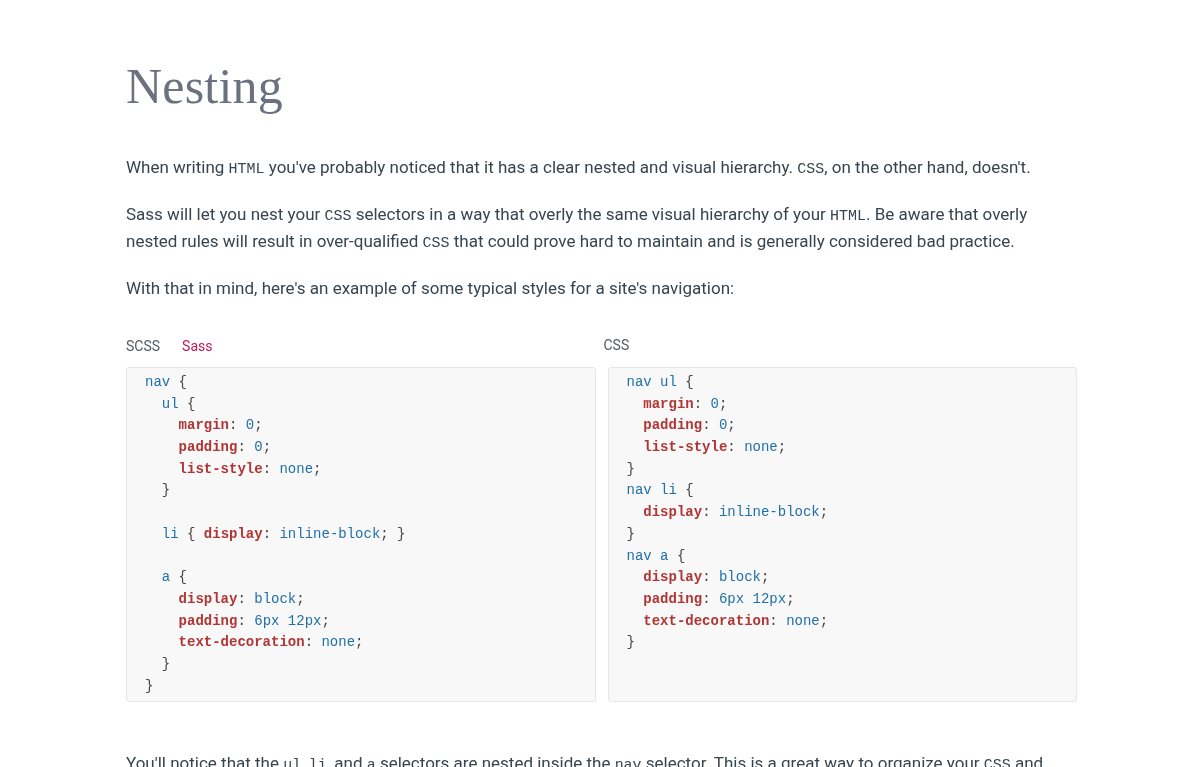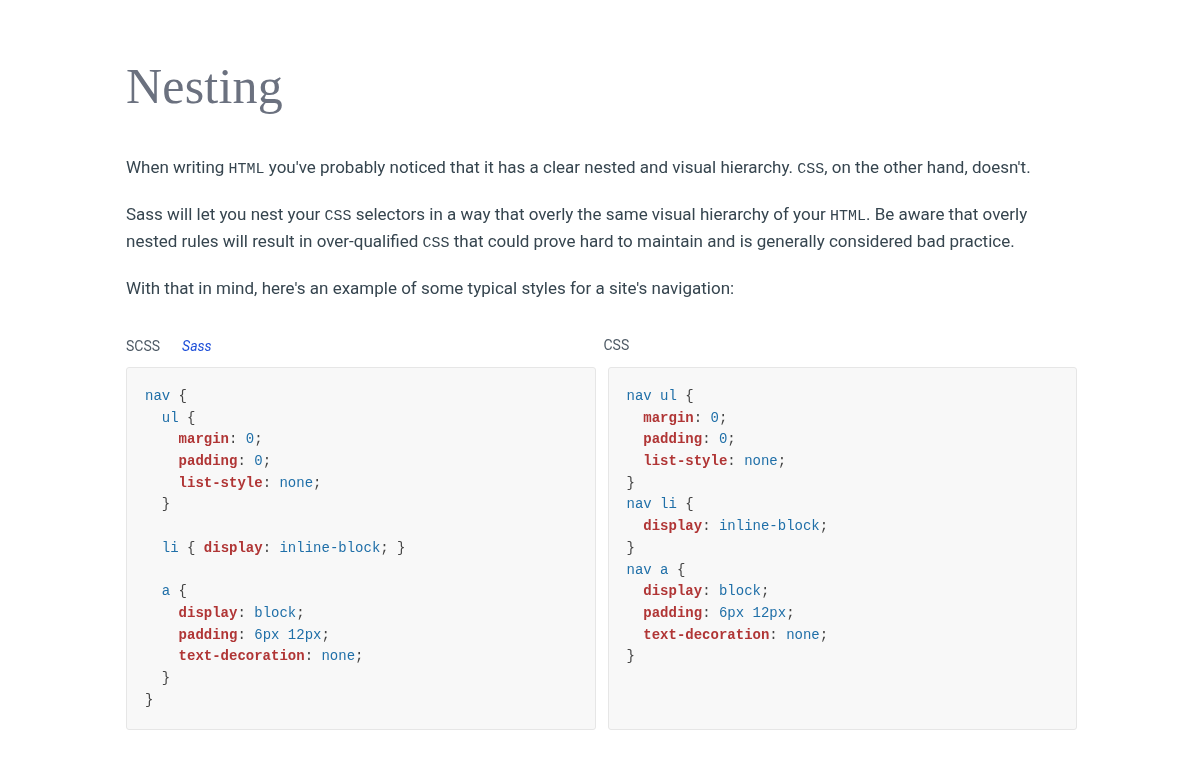--- a/index.html
+++ b/index.html
@@ -37,38 +37,38 @@
   }
   .tab {
     font-size: 14px;
     padding: 4px 0 10px 0;
     color: #4f5b66;
     cursor: default;
     border: none;
     background: none;
     font-family: inherit;
   }
-  .tab.inactive { color: #1d4ed8; cursor: pointer; font-style: italic; }
+  .tab.inactive { color: #be185d; cursor: pointer; }
   .tab-label-right {
     flex: 1;
     font-size: 14px;
     color: #4f5b66;
     padding: 4px 0 10px 4px;
   }
   .panes {
     display: flex;
     gap: 12px;
     margin-bottom: 48px;
   }
   .code-pane {
     flex: 1;
     background: #f8f8f8;
     border: 1px solid #e6e6e6;
     border-radius: 3px;
-    padding: 18px 18px;
+    padding: 4px 18px;
     font-family: "SFMono-Regular", Consolas, "Liberation Mono", Menlo, monospace;
     font-size: 14px;
     line-height: 1.55;
     white-space: pre;
     overflow-x: auto;
   }
   .tok-sel  { color: #1f6fa8; }
   .tok-prop { color: #b03535; font-weight: 700; }
   .tok-val  { color: #1f6fa8; }
   .tok-num  { color: #1f6fa8; }

